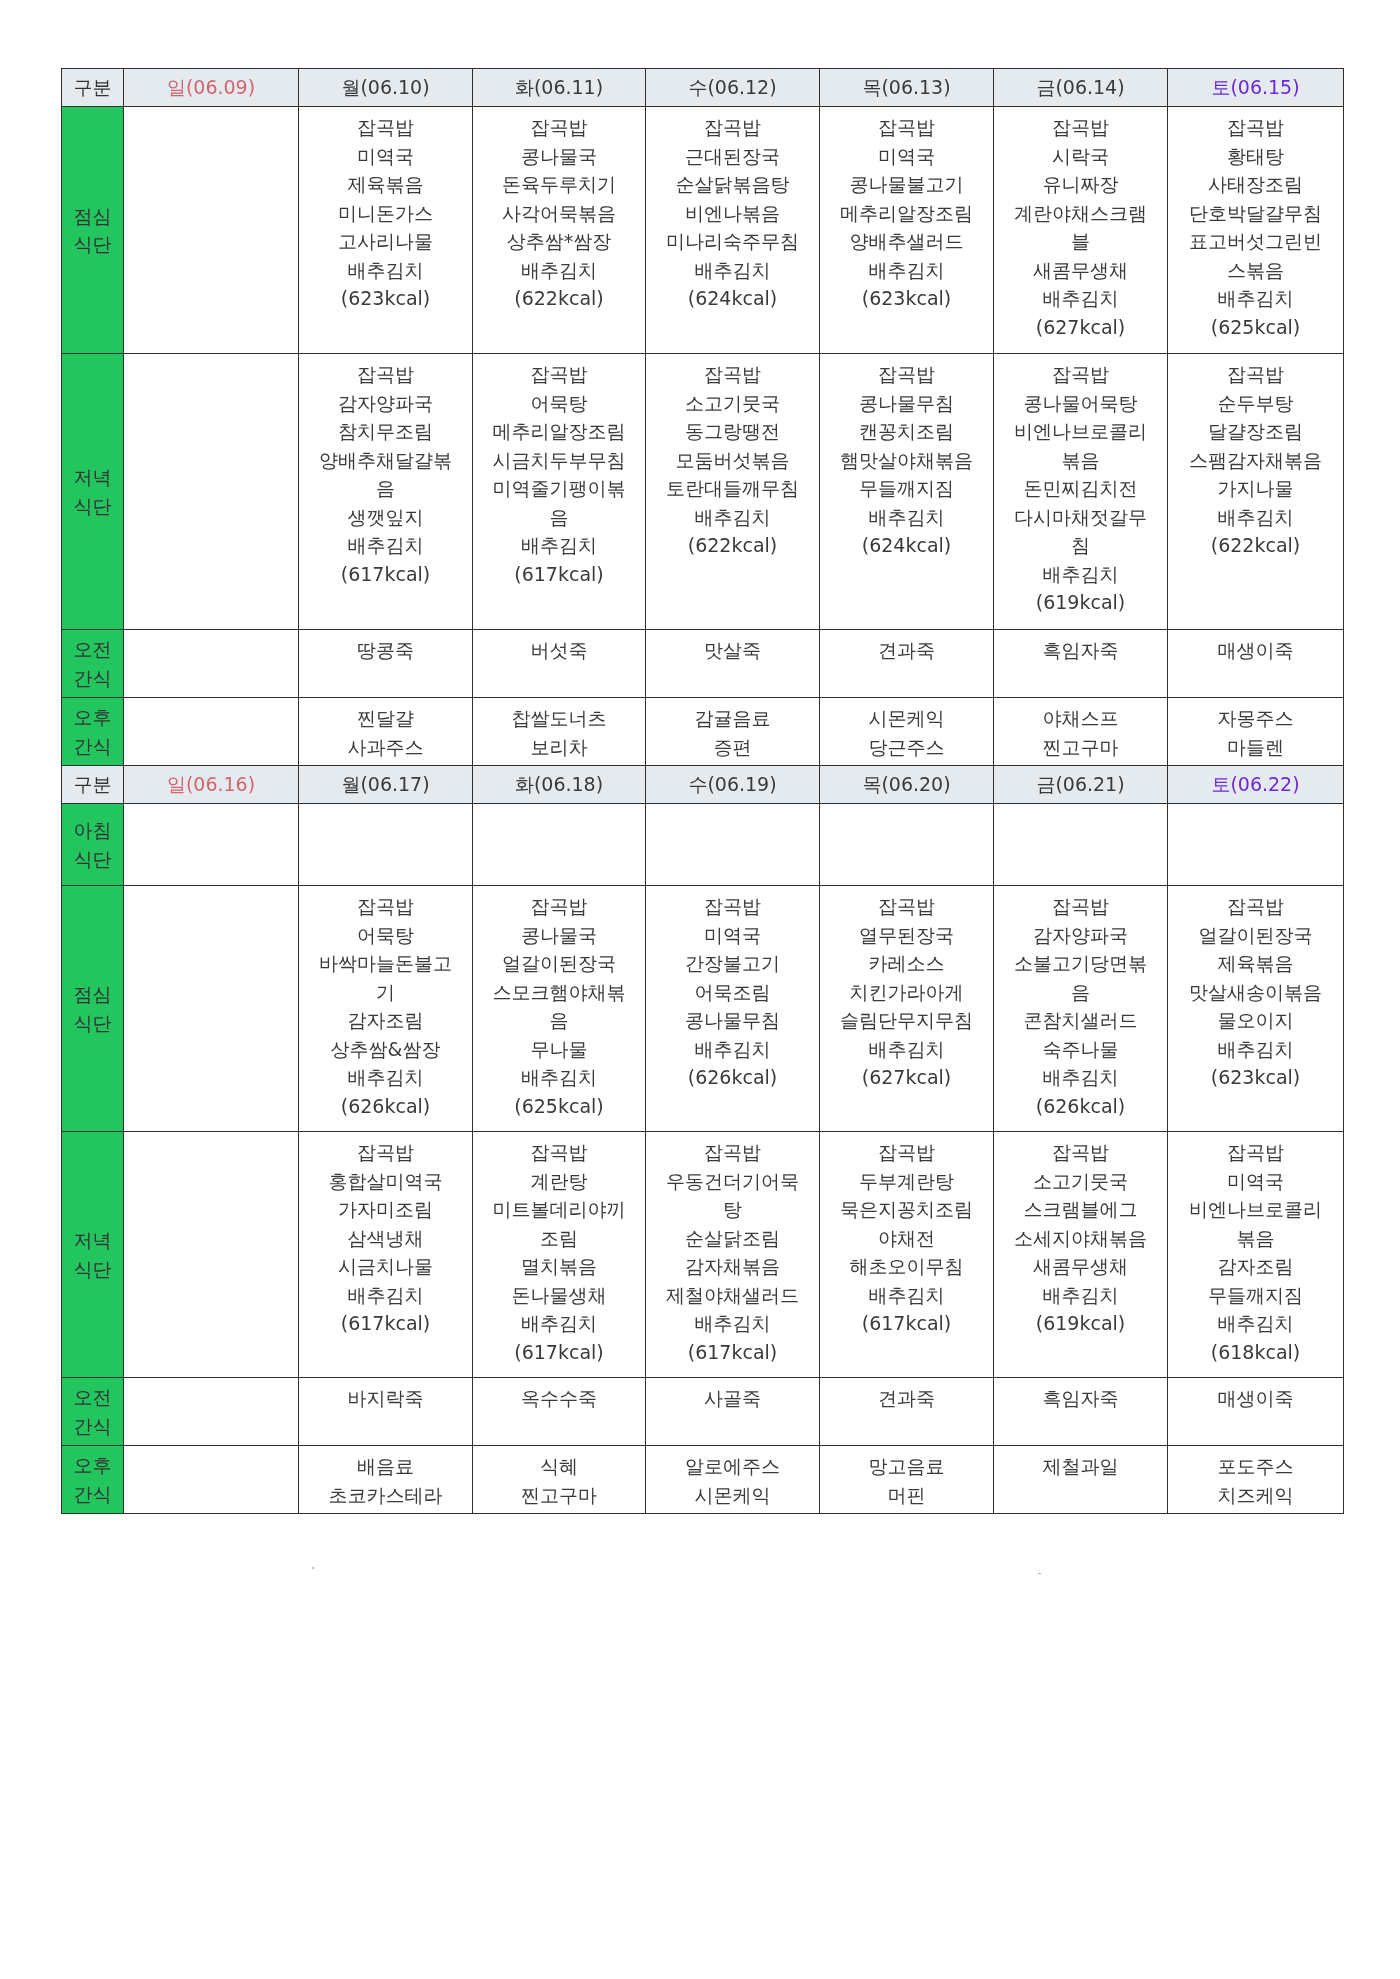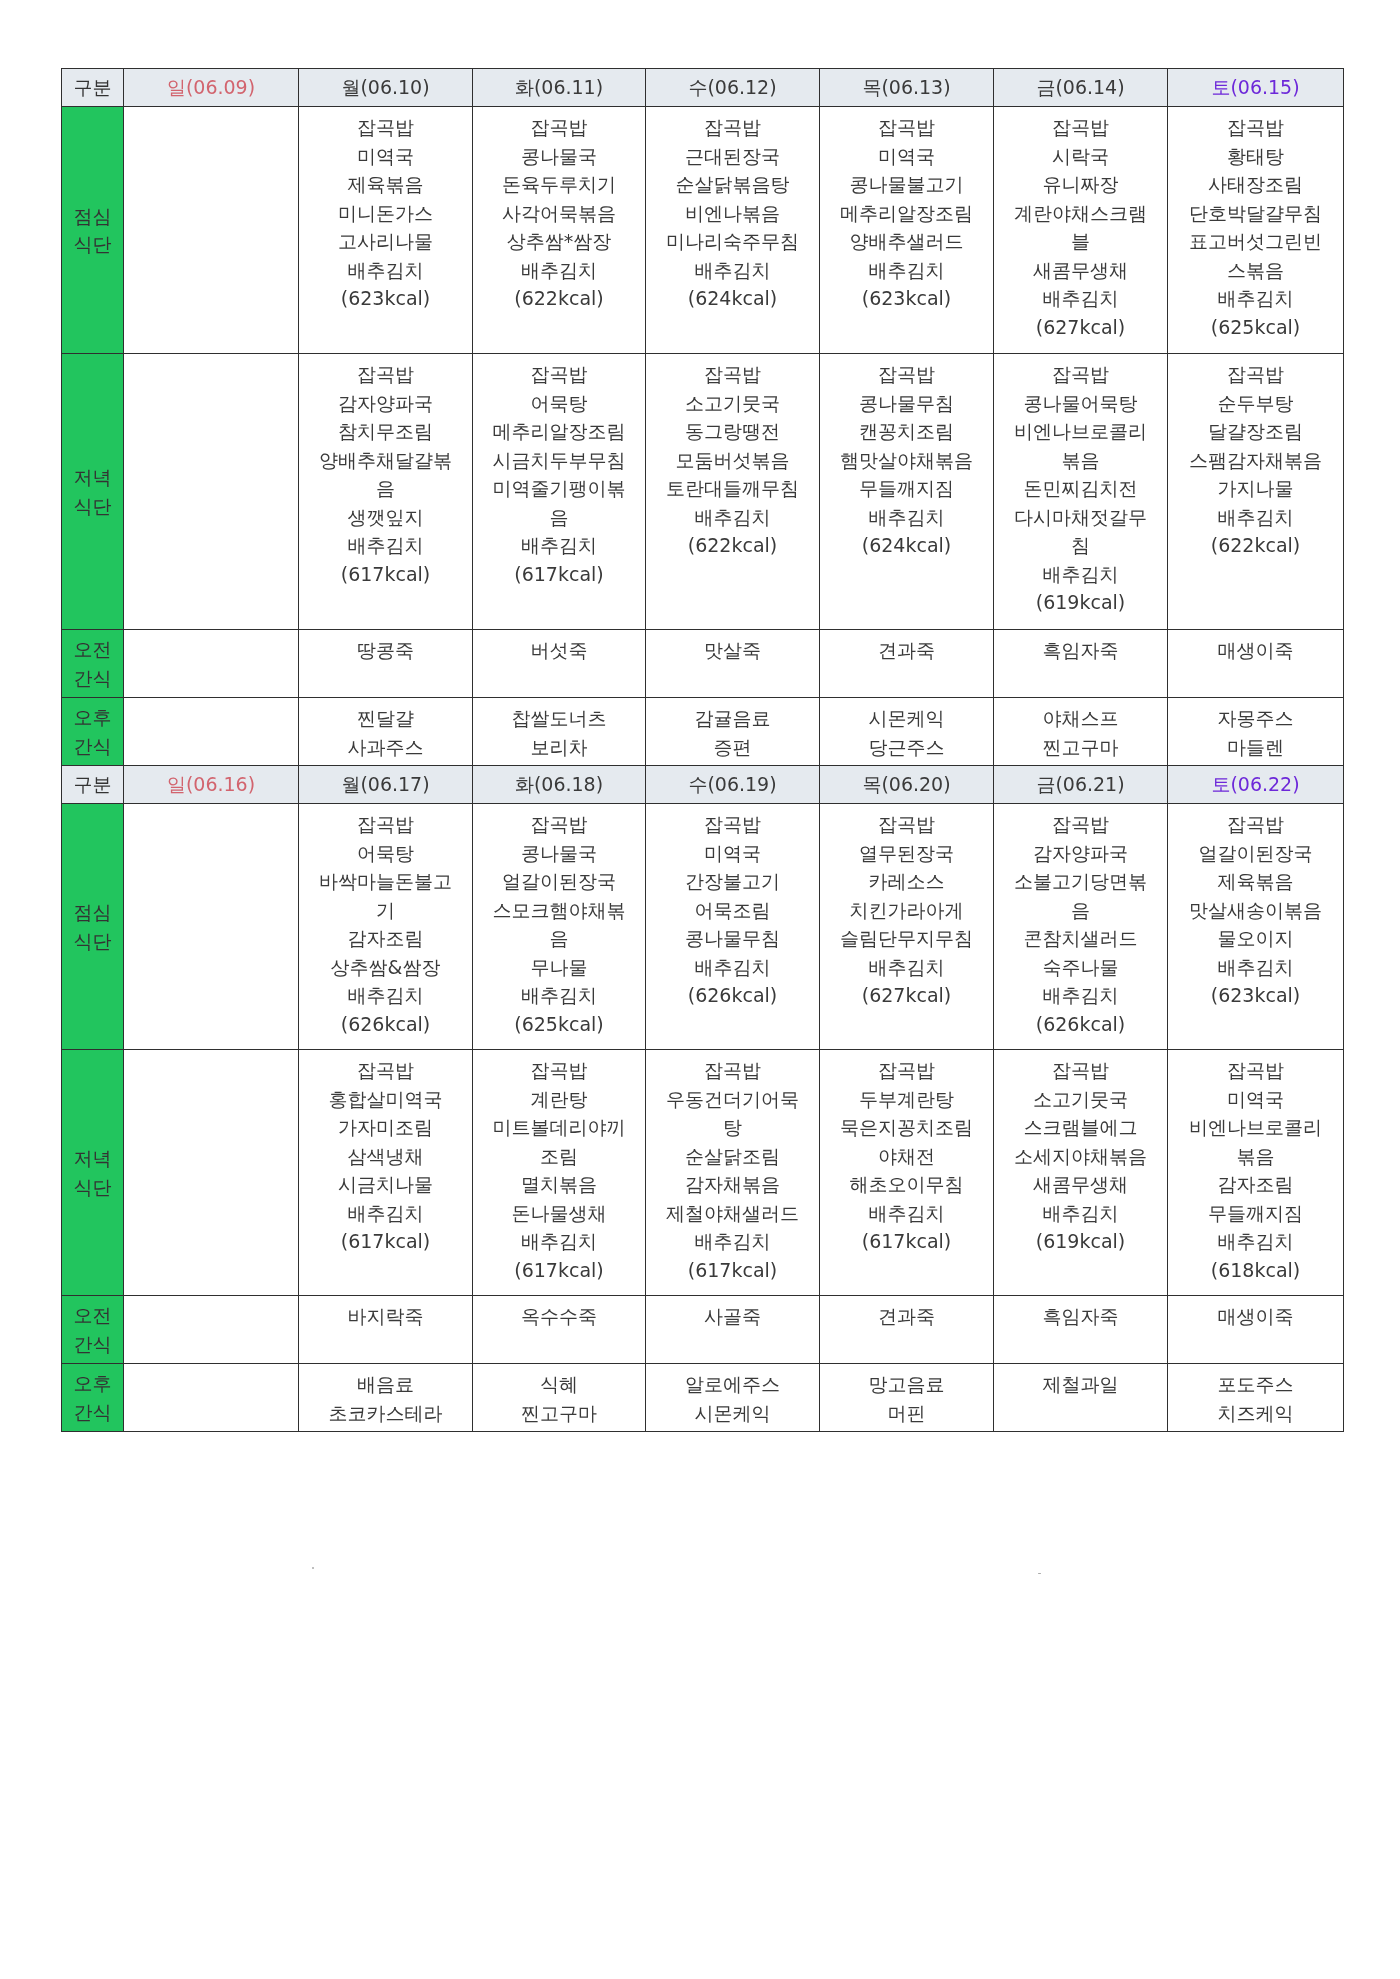--- a/index.html
+++ b/index.html
@@ -236,20 +236,33 @@
       <tr class="hdr">
         <td class="label">구분</td>
         <td class="sun">일(06.16)</td>
         <td>월(06.17)</td>
         <td>화(06.18)</td>
         <td>수(06.19)</td>
         <td>목(06.20)</td>
         <td>금(06.21)</td>
         <td class="sat">토(06.22)</td>
       </tr>
+      <tr class="bfast">
+        <td class="label">
+          <span class="line">아침</span>
+          <span class="line">식단</span>
+        </td>
+        <td class="cell"></td>
+        <td class="cell"></td>
+        <td class="cell"></td>
+        <td class="cell"></td>
+        <td class="cell"></td>
+        <td class="cell"></td>
+        <td class="cell"></td>
+      </tr>
       <tr class="lunch2">
         <td class="label">
           <span class="line">점심</span>
           <span class="line">식단</span>
         </td>
         <td class="cell"></td>
         <td class="cell">
           <span class="line">잡곡밥</span>
           <span class="line">어묵탕</span>
           <span class="line">바싹마늘돈불고</span>

